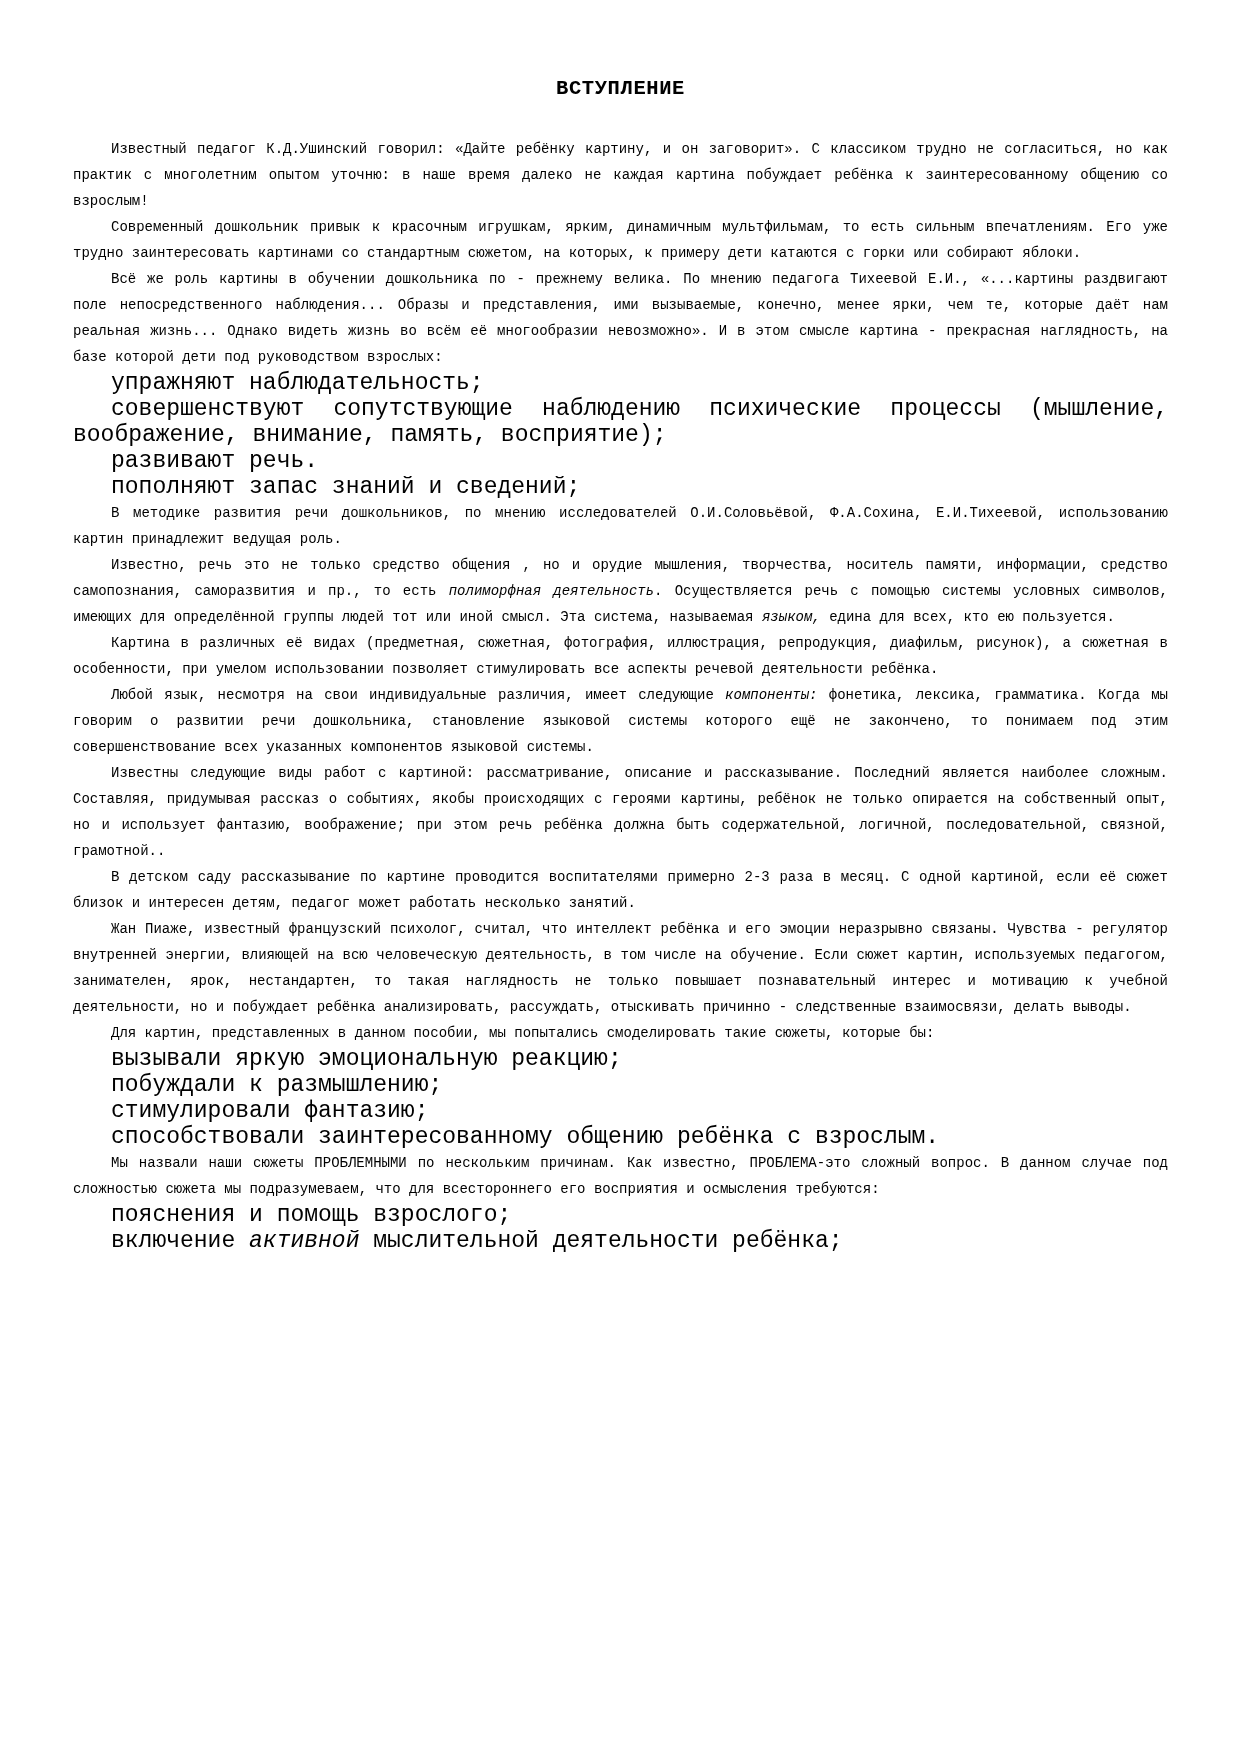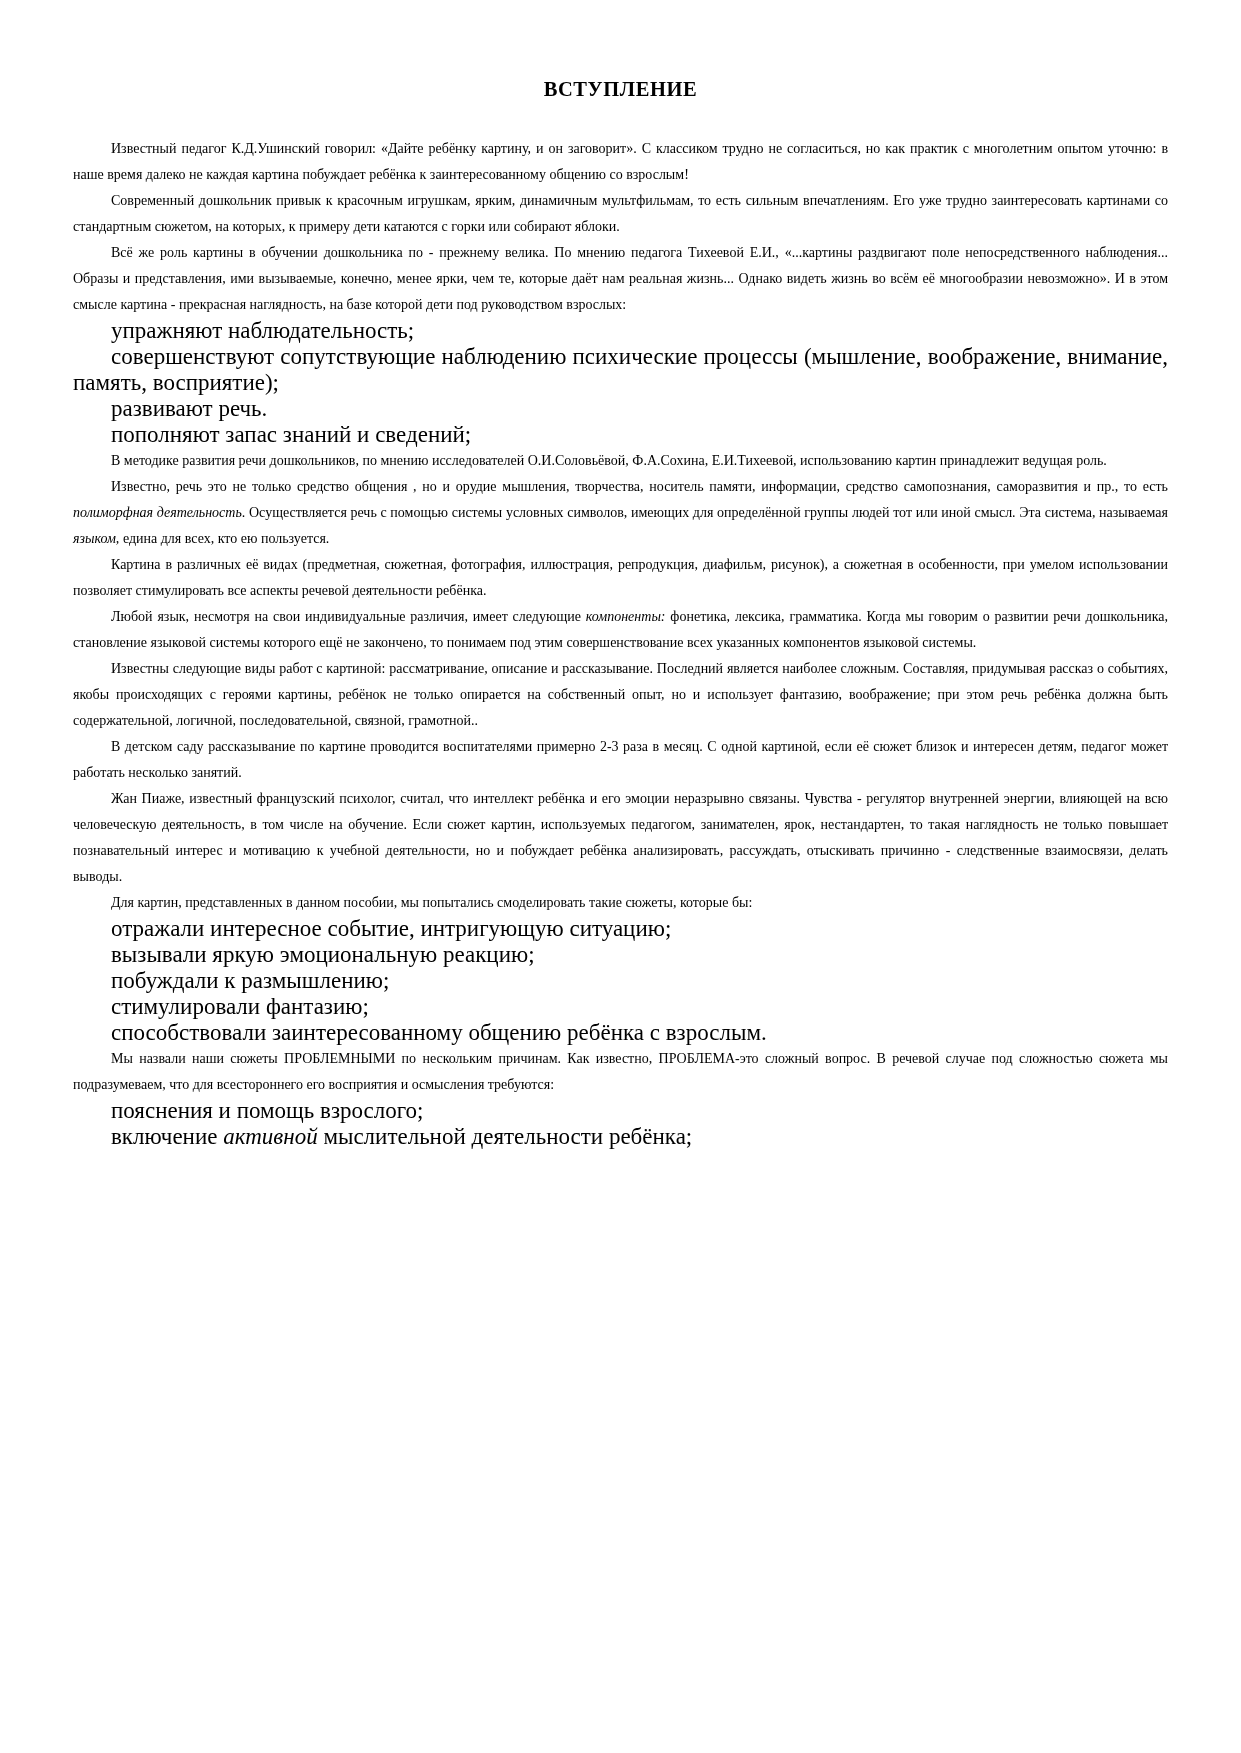--- a/index.html
+++ b/index.html
@@ -8,21 +8,21 @@
     padding: 0;
     background: #ffffff;
   }
   .page {
     position: relative;
     width: 1241px;
     height: 1753px;
     background: #ffffff;
     margin: 0 auto;
     overflow: hidden;
-    font-family: Liberation Serif, serif;
+    font-family: Liberation Mono, monospace;
     color: #000000;
   }
   .content {
     position: absolute;
     left: 73px;
     top: 76px;
     width: 1095px;
   }
   .doc-title {
     font-size: 20.5px;
@@ -73,24 +73,23 @@
         <p class="list-item">развивают речь.</p>
         <p class="list-item">пополняют запас знаний и сведений;</p>
         <p class="para">В методике развития речи дошкольников, по мнению исследователей О.И.Соловьёвой, Ф.А.Сохина, Е.И.Тихеевой, использованию картин принадлежит ведущая роль.</p>
         <p class="para"><span>Известно, речь это не только средство общения , но и орудие мышления, творчества, носитель памяти, информации, средство самопознания, саморазвития и пр., то есть </span><span class="it">полиморфная деятельность</span><span>. Осуществляется речь с помощью системы условных символов, имеющих для определённой группы людей тот или иной смысл. Эта система, называемая </span><span class="it">языком,</span><span> едина для всех, кто ею пользуется.</span></p>
         <p class="para">Картина в различных её видах (предметная, сюжетная, фотография, иллюстрация, репродукция, диафильм, рисунок), а сюжетная в особенности, при умелом использовании позволяет стимулировать все аспекты речевой деятельности ребёнка.</p>
         <p class="para"><span>Любой язык, несмотря на свои индивидуальные различия, имеет следующие </span><span class="it">компоненты:</span><span> фонетика, лексика, грамматика. Когда мы говорим о развитии речи дошкольника, становление языковой системы которого ещё не закончено, то понимаем под этим совершенствование всех указанных компонентов языковой системы.</span></p>
         <p class="para">Известны следующие виды работ с картиной: рассматривание, описание и рассказывание. Последний является наиболее сложным. Составляя, придумывая рассказ о событиях, якобы происходящих с героями картины, ребёнок не только опирается на собственный опыт, но и использует фантазию, воображение; при этом речь ребёнка должна быть содержательной, логичной, последовательной, связной, грамотной..</p>
         <p class="para">В детском саду рассказывание по картине проводится воспитателями примерно 2-3 раза в месяц. С одной картиной, если её сюжет близок и интересен детям, педагог может работать несколько занятий.</p>
         <p class="para">Жан Пиаже, известный французский психолог, считал, что интеллект ребёнка и его эмоции неразрывно связаны. Чувства - регулятор внутренней энергии, влияющей на всю человеческую деятельность, в том числе на обучение. Если сюжет картин, используемых педагогом, занимателен, ярок, нестандартен, то такая наглядность не только повышает познавательный интерес и мотивацию к учебной деятельности, но и побуждает ребёнка анализировать, рассуждать, отыскивать причинно - следственные взаимосвязи, делать выводы.</p>
         <p class="para">Для картин, представленных в данном пособии, мы попытались смоделировать такие сюжеты, которые бы:</p>
-        <p class="list-item">отражали интересное событие, интригующую ситуацию;</p>
         <p class="list-item">вызывали яркую эмоциональную реакцию;</p>
         <p class="list-item">побуждали к размышлению;</p>
         <p class="list-item">стимулировали фантазию;</p>
         <p class="list-item">способствовали заинтересованному общению ребёнка с взрослым.</p>
-        <p class="para">Мы назвали наши сюжеты ПРОБЛЕМНЫМИ по нескольким причинам. Как известно, ПРОБЛЕМА-это сложный вопрос. В речевой случае под сложностью сюжета мы подразумеваем, что для всестороннего его восприятия и осмысления требуются:</p>
+        <p class="para">Мы назвали наши сюжеты ПРОБЛЕМНЫМИ по нескольким причинам. Как известно, ПРОБЛЕМА-это сложный вопрос. В данном случае под сложностью сюжета мы подразумеваем, что для всестороннего его восприятия и осмысления требуются:</p>
         <p class="list-item">пояснения и помощь взрослого;</p>
         <p class="list-item"><span>включение </span><span class="it">активной</span><span> мыслительной деятельности ребёнка;</span></p>
       </div>
 
   </div>
 </div>
 
 </body></html>

